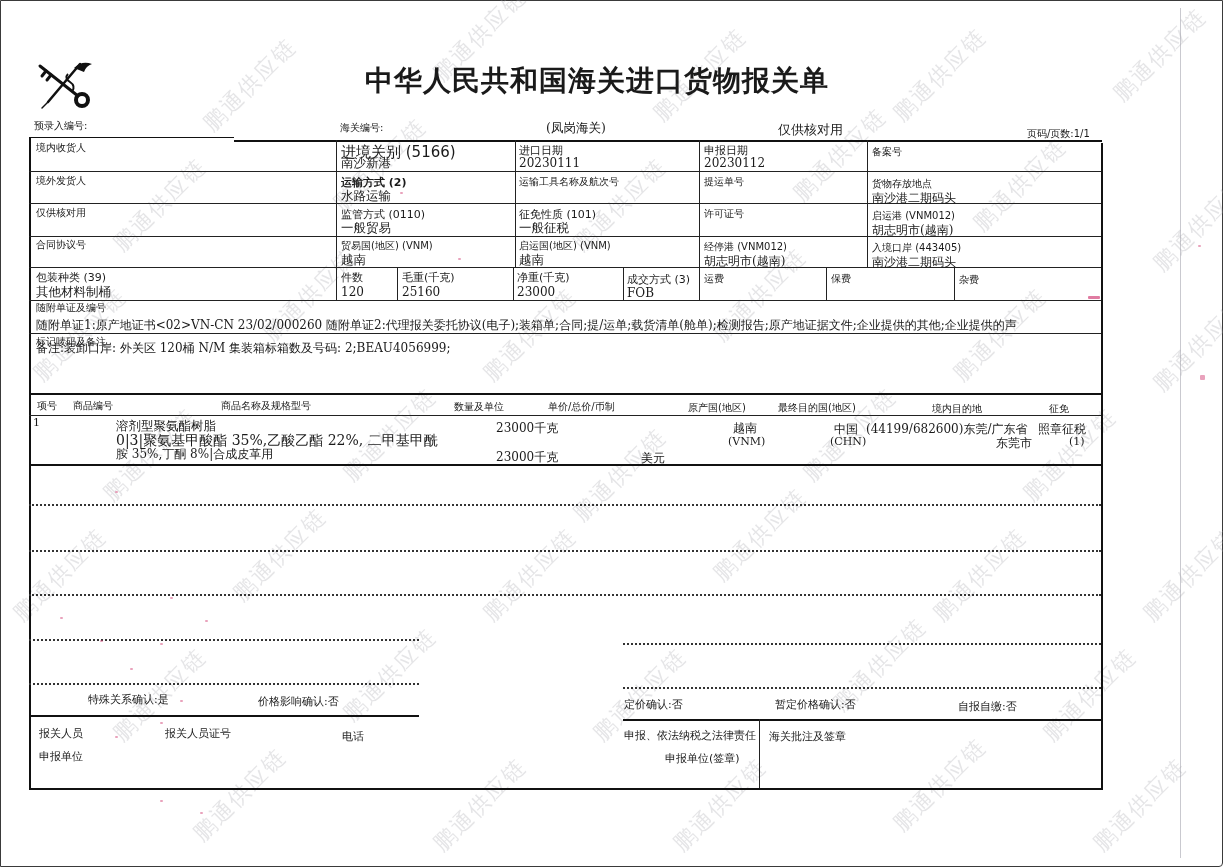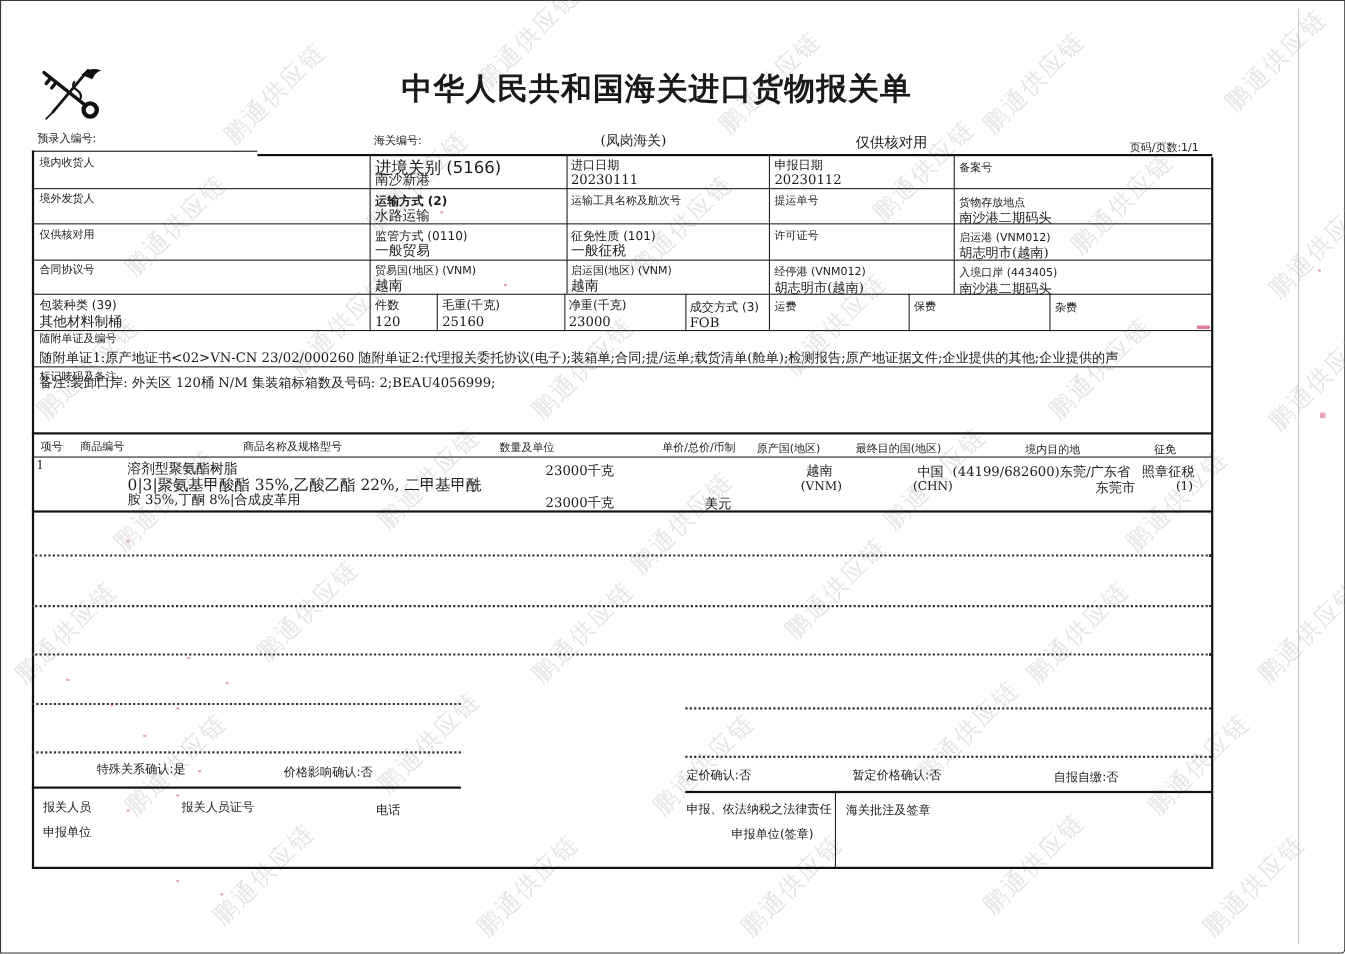--- a/index.html
+++ b/index.html
@@ -203,21 +203,21 @@
 <div class="cell-value" style="left:36px;top:317px;font-size:12px;">随附单证1:原产地证书&lt;02&gt;VN-CN 23/02/000260 随附单证2:代理报关委托协议(电子);装箱单;合同;提/运单;载货清单(舱单);检测报告;原产地证据文件;企业提供的其他;企业提供的声</div>
 
 <div class="cell-label" style="left:36px;top:335px;">标记唛码及备注</div>
 <div class="cell-value" style="left:36px;top:340px;font-size:12px;">备注:装卸口岸: 外关区 120桶 N/M  集装箱标箱数及号码: 2;BEAU4056999;</div>
 
 <div>
   <div class="cell-label" style="left:37px;top:399px;">项号</div>
   <div class="cell-label" style="left:73px;top:399px;">商品编号</div>
   <div class="cell-label" style="left:221px;top:399px;">商品名称及规格型号</div>
   <div class="cell-label" style="left:454px;top:400px;">数量及单位</div>
-  <div class="cell-label" style="left:602px;top:400px;">单价/总价/币制</div>
+  <div class="cell-label" style="left:548px;top:400px;">单价/总价/币制</div>
   <div class="cell-label" style="left:688px;top:401px;">原产国(地区)</div>
   <div class="cell-label" style="left:778px;top:401px;">最终目的国(地区)</div>
   <div class="cell-label" style="left:932px;top:402px;">境内目的地</div>
   <div class="cell-label" style="left:1049px;top:402px;">征免</div>
 </div>
 
 <div>
   <div class="cell-value" style="left:33px;top:416px;font-size:11px;">1</div>
   <div class="cell-value" style="left:116px;top:418px;">溶剂型聚氨酯树脂</div>
   <div class="cell-value" style="left:116px;top:432px;font-size:14px;">0|3|聚氨基甲酸酯 35%,乙酸乙酯 22%, 二甲基甲酰</div>

